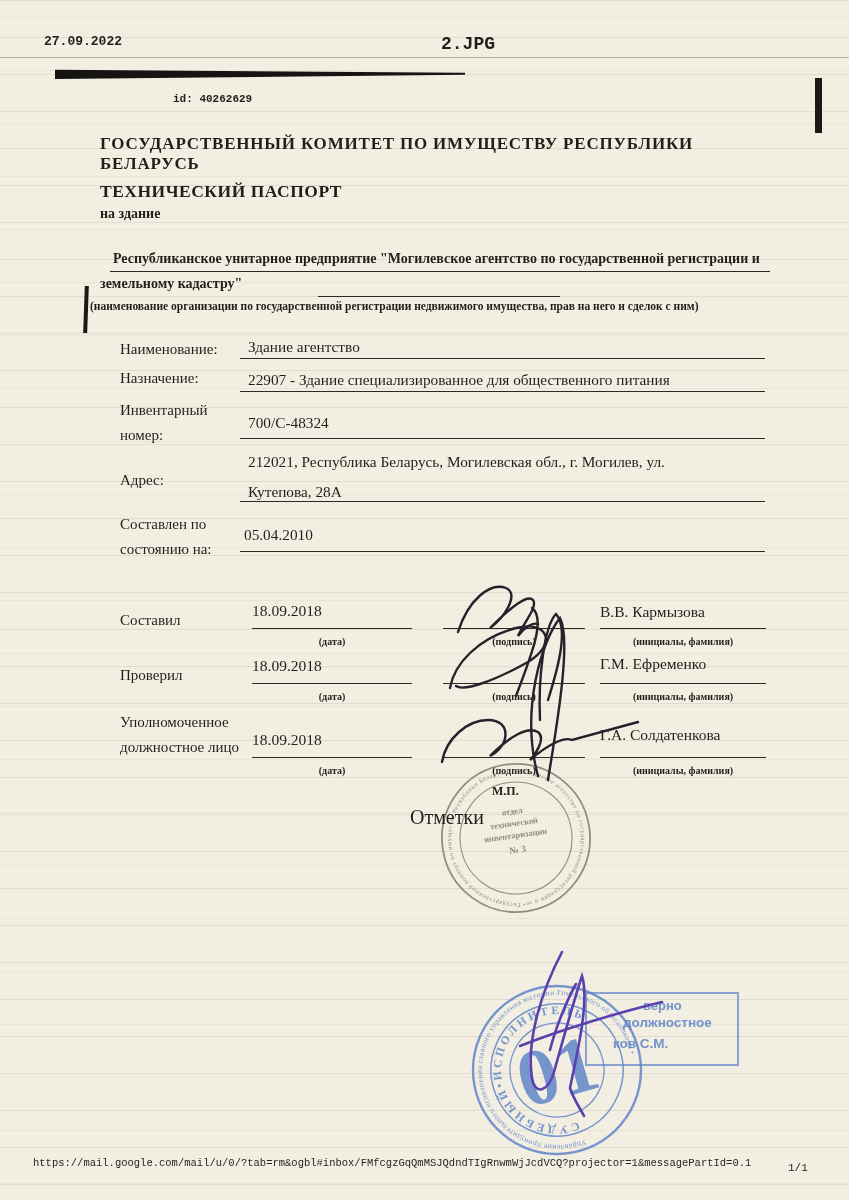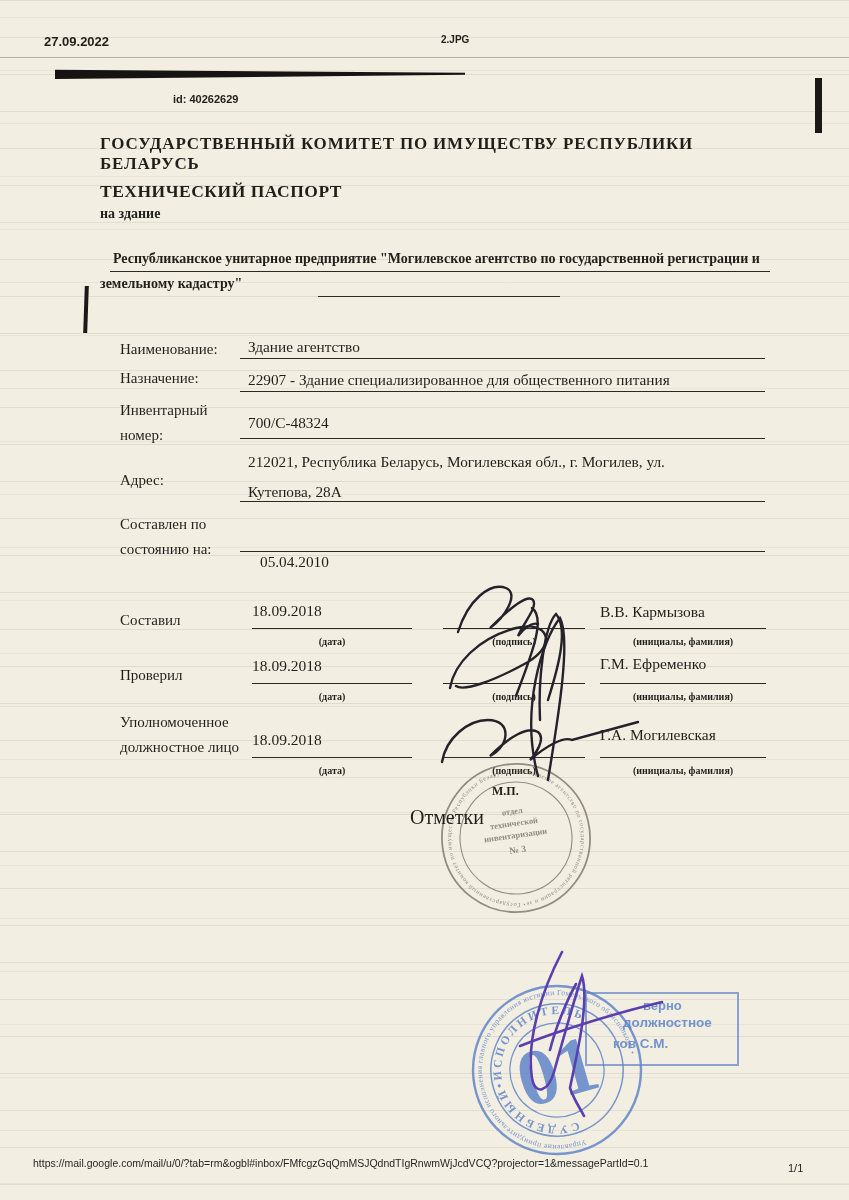--- a/index.html
+++ b/index.html
@@ -5,74 +5,75 @@
   html,body{margin:0;padding:0;}
   body{width:849px;height:1200px;position:relative;background:#f6f3ea;
        font-family:"Liberation Serif",serif;color:#211f1a;overflow:hidden;}
   .page{position:absolute;inset:0;background:#f2eee2;}
   
   .scanlines{position:absolute;inset:0;pointer-events:none;
     background:
       repeating-linear-gradient(180deg, rgba(140,126,100,0.16) 0 1px, transparent 1px 37px),
       repeating-linear-gradient(180deg, transparent 0 17px, rgba(150,138,112,0.10) 17px 18px, transparent 18px 53px);}
   .abs{position:absolute;}
-  .sans{font-family:Liberation Sans, sans-serif;}
+  .sans{font-family:Liberation Mono, monospace;}
   .b{font-weight:bold;}
   .ctr{text-align:left;}
   .uline{border-bottom:1.6px solid #2b2923;height:0;}
   .lbl{font-size:15px;line-height:25px;}
   .val{font-size:15.3px;line-height:30px;}
   .cap{font-size:10px;font-weight:bold;text-align:center;}
   .stamp-blue{color:rgba(92,130,200,0.85);}
   svg text{font-family:"Liberation Serif",serif;}
 </style>
 </head>
 <body>
 
 <div class="page">
   <div class="scanlines"></div>
 
   <div class="abs sans" style="left:44px;top:34px;font-size:13px;font-weight:600;">27.09.2022</div>
-  <div class="abs sans" style="left:441px;top:34px;font-size:10px;font-weight:600;">2.JPG</div>
+  <div class="abs sans" style="left:441px;top:34px;font-size:18px;font-weight:600;">2.JPG</div>
 
   <div class="abs" style="left:0;top:57px;width:849px;height:1px;background:rgba(110,100,82,0.45);"></div>
   <div class="abs" style="left:55px;top:69px;width:410px;height:10px;background:#151412;
        clip-path:polygon(0 8%,100% 38%,100% 58%,0 100%);"></div>
   <div class="abs" style="left:815px;top:78px;width:7px;height:55px;background:#1a1916;"></div>
   <div class="abs" style="left:84px;top:286px;width:4px;height:47px;background:#1a1916;transform:rotate(2deg);"></div>
 
   <div class="abs sans b" style="left:173px;top:93px;font-size:11px;">id: 40262629</div>
 
   <div class="abs b ctr" style="left:100px;top:134px;width:680px;font-size:17px;letter-spacing:0.8px;">ГОСУДАРСТВЕННЫЙ КОМИТЕТ ПО ИМУЩЕСТВУ РЕСПУБЛИКИ БЕЛАРУСЬ</div>
   <div class="abs b ctr" style="left:100px;top:181px;width:680px;font-size:17.5px;letter-spacing:0.5px;">ТЕХНИЧЕСКИЙ ПАСПОРТ</div>
   <div class="abs b ctr" style="left:100px;top:206px;width:680px;font-size:14px;">на здание</div>
 
   <div class="abs b" style="left:113px;top:251px;width:658px;font-size:14px;">Республиканское унитарное предприятие "Могилевское агентство по государственной регистрации и</div>
   <div class="abs uline" style="left:110px;top:271px;width:660px;"></div>
   <div class="abs b ctr" style="left:100px;top:276px;width:680px;font-size:14px;">земельному кадастру"</div>
   <div class="abs uline" style="left:318px;top:296px;width:242px;"></div>
+  <div class="abs b ctr" style="left:90px;top:300px;width:700px;font-size:11.5px;">(наименование организации по государственной регистрации недвижимого имущества, прав на него и сделок с ним)</div>
 
   <div class="abs lbl" style="left:120px;top:337px;width:120px;">Наименование:</div>
   <div class="abs val" style="left:248px;top:332px;width:510px;">Здание агентство</div>
   <div class="abs uline" style="left:240px;top:358px;width:525px;"></div>
 
   <div class="abs lbl" style="left:120px;top:366px;width:120px;">Назначение:</div>
   <div class="abs val" style="left:248px;top:365px;width:510px;">22907 - Здание специализированное для общественного питания</div>
   <div class="abs uline" style="left:240px;top:391px;width:525px;"></div>
 
   <div class="abs lbl" style="left:120px;top:398px;width:110px;">Инвентарный номер:</div>
   <div class="abs val" style="left:248px;top:408px;width:510px;">700/С-48324</div>
   <div class="abs uline" style="left:240px;top:438px;width:525px;"></div>
 
   <div class="abs lbl" style="left:120px;top:468px;width:110px;">Адрес:</div>
   <div class="abs val" style="left:248px;top:447px;width:445px;">212021, Республика Беларусь, Могилевская обл., г. Могилев, ул. Кутепова, 28А</div>
   <div class="abs uline" style="left:240px;top:501px;width:525px;"></div>
 
   <div class="abs lbl" style="left:120px;top:512px;width:112px;">Составлен по состоянию на:</div>
-  <div class="abs val" style="left:260px;top:520px;width:510px;margin-top:27px;">05.04.2010</div>
+  <div class="abs val" style="left:244px;top:520px;width:510px;">05.04.2010</div>
   <div class="abs uline" style="left:240px;top:551px;width:525px;"></div>
 
   <div class="abs lbl" style="left:120px;top:608px;width:140px;">Составил</div>
   <div class="abs ctr" style="left:252px;top:602px;width:160px;font-size:15.5px;">18.09.2018</div>
   <div class="abs uline" style="left:252px;top:628px;width:160px;"></div>
   <div class="abs uline" style="left:443px;top:628px;width:142px;"></div>
   <div class="abs ctr" style="left:600px;top:603px;width:166px;font-size:15.5px;">В.В. Кармызова</div>
   <div class="abs uline" style="left:600px;top:628px;width:166px;"></div>
   <div class="abs cap" style="left:252px;top:636px;width:160px;">(дата)</div>
   <div class="abs cap" style="left:443px;top:636px;width:142px;">(подпись)</div>
@@ -85,21 +86,21 @@
   <div class="abs ctr" style="left:600px;top:655px;width:166px;font-size:15.5px;">Г.М. Ефременко</div>
   <div class="abs uline" style="left:600px;top:683px;width:166px;"></div>
   <div class="abs cap" style="left:252px;top:691px;width:160px;">(дата)</div>
   <div class="abs cap" style="left:443px;top:691px;width:142px;">(подпись)</div>
   <div class="abs cap" style="left:600px;top:691px;width:166px;">(инициалы, фамилия)</div>
 
   <div class="abs lbl" style="left:120px;top:710px;width:138px;">Уполномоченное должностное лицо</div>
   <div class="abs ctr" style="left:252px;top:731px;width:160px;font-size:15.5px;">18.09.2018</div>
   <div class="abs uline" style="left:252px;top:757px;width:160px;"></div>
   <div class="abs uline" style="left:443px;top:757px;width:142px;"></div>
-  <div class="abs ctr" style="left:600px;top:726px;width:166px;font-size:15.5px;">Г.А. Могилевская</div>
+  <div class="abs ctr" style="left:600px;top:726px;width:166px;font-size:15.5px;">Г.А. Солдатенкова</div>
   <div class="abs uline" style="left:600px;top:757px;width:166px;"></div>
   <div class="abs cap" style="left:252px;top:765px;width:160px;">(дата)</div>
   <div class="abs cap" style="left:443px;top:765px;width:142px;">(подпись)</div>
   <div class="abs cap" style="left:600px;top:765px;width:166px;">(инициалы, фамилия)</div>
 
   <div class="abs" style="left:438px;top:760px;width:156px;height:156px;opacity:0.72;">
     <svg width="156" height="156" viewBox="0 0 156 156">
       <g transform="rotate(-8 78 78)" stroke="#6e675c" fill="none">
         <circle cx="78" cy="78" r="74" stroke-width="1.8"></circle>
         <circle cx="78" cy="78" r="56" stroke-width="1.1"></circle>

